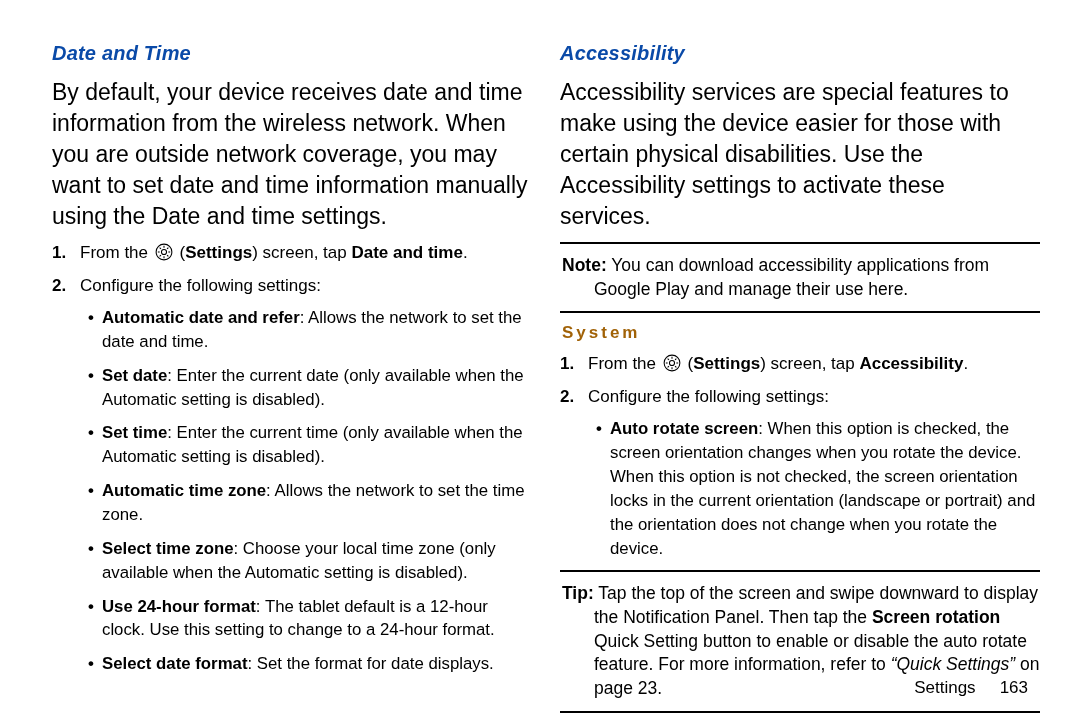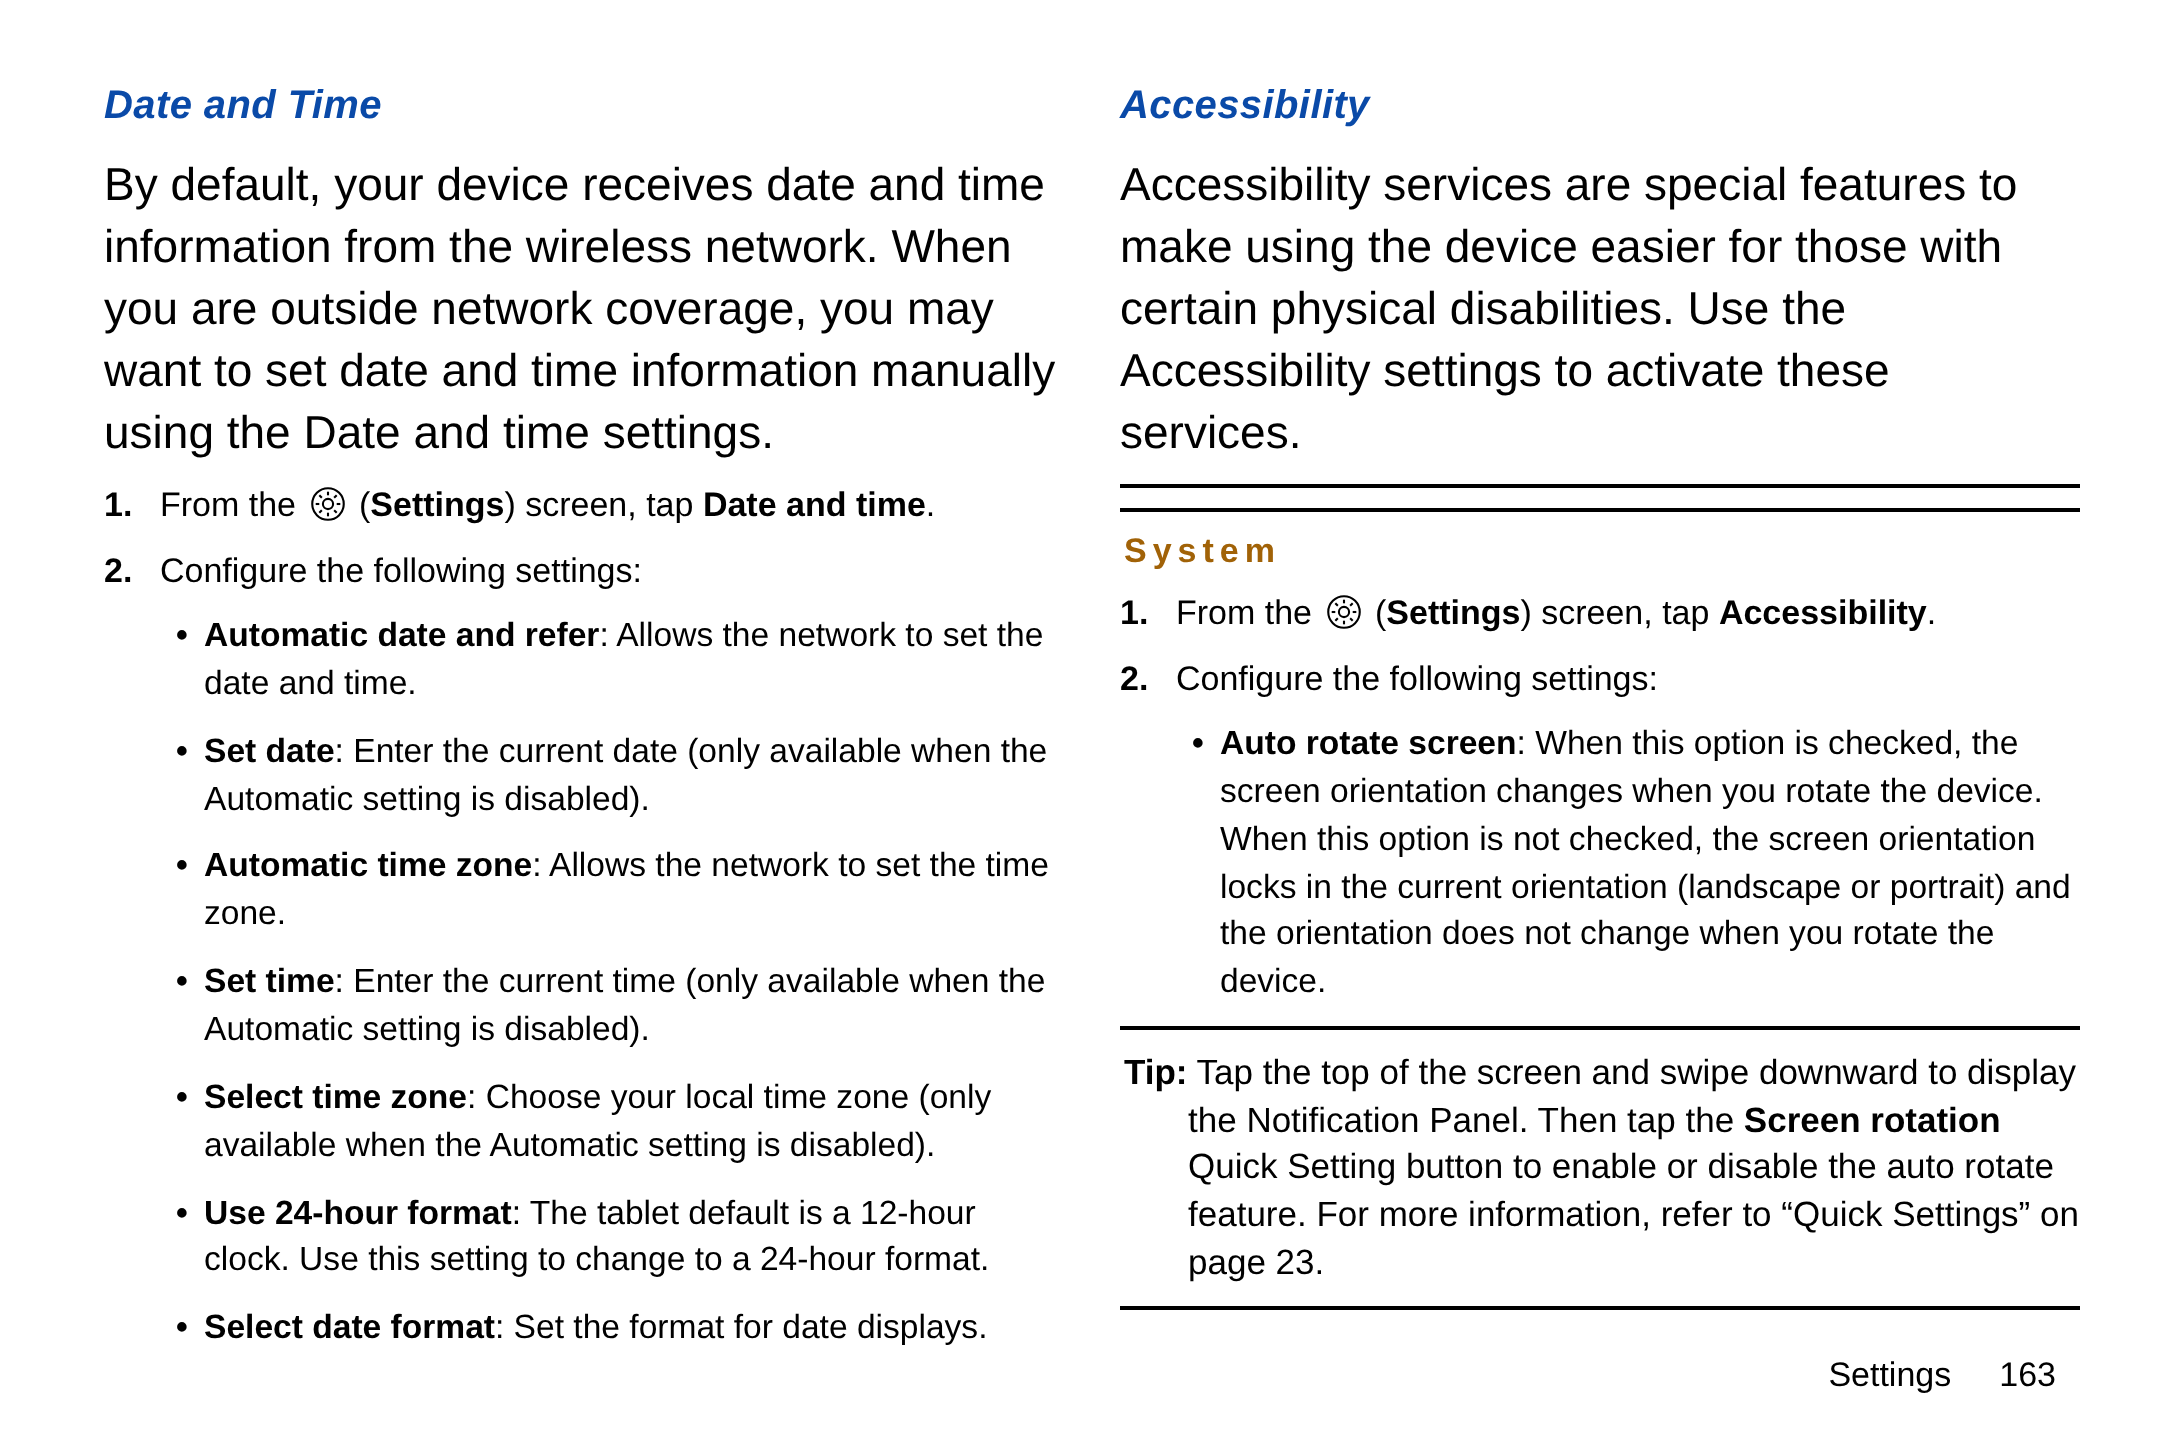--- a/index.html
+++ b/index.html
@@ -92,21 +92,21 @@
   .note-block .lead{font-weight:bold;}
   .note-inner{padding-left:32px;text-indent:-32px;}
   .tip-inner{padding-left:32px;text-indent:-32px;}
   .footer{
     position:absolute;
     right:52px;bottom:22px;
     font-size:17px;
     font-family:Arial,Helvetica,sans-serif;
   }
   .footer .lbl{margin-right:24px;}
-  .xref{text-align:center;}
+  .xref{font-style:italic;text-align:center;}
 </style>
 </head>
 <body>
 
 <div class="page">
 
   <div class="col left">
     <div class="sec-title">Date and Time</div>
     <p class="para">By default, your device receives date and time information from the wireless network. When you are outside network coverage, you may want to set date and time information manually using the Date and time settings.</p>
     <ol class="steps">
@@ -127,34 +127,39 @@
               </g>
             </svg></span>
         <span>(</span><span class="b">Settings</span><span>) screen, tap </span><span class="b">Date and time</span><span>.</span>
       </li>
       <li>
         <span class="num">2.</span>
         <span>Configure the following settings:</span>
         <ul class="bul">
           <li><span class="b">Automatic date and refer</span><span>: Allows the network to set the date and time.</span></li>
           <li><span class="b">Set date</span><span>: Enter the current date (only available when the Automatic setting is disabled).</span></li>
+          <li><span class="b">Set time</span><span>: Enter the current time (only available when the Automatic setting is disabled).</span></li>
           <li><span class="b">Automatic time zone</span><span>: Allows the network to set the time zone.</span></li>
-          <li><span class="b">Set time</span><span>: Enter the current time (only available when the Automatic setting is disabled).</span></li>
           <li><span class="b">Select time zone</span><span>: Choose your local time zone (only available when the Automatic setting is disabled).</span></li>
           <li><span class="b">Use 24-hour format</span><span>: The tablet default is a 12-hour clock. Use this setting to change to a 24-hour format.</span></li>
           <li><span class="b">Select date format</span><span>: Set the format for date displays.</span></li>
         </ul>
       </li>
     </ol>
   </div>
 
   <div class="col right">
     <div class="sec-title">Accessibility</div>
     <p class="para">Accessibility services are special features to make using the device easier for those with certain physical disabilities. Use the Accessibility settings to activate these services.</p>
     <hr class="rule">
+    <div class="note-block">
+      <div class="note-inner">
+        <span class="lead">Note:</span><span> You can download accessibility applications from Google Play and manage their use here.</span>
+      </div>
+    </div>
     <hr class="rule">
     <div class="sub-title">System</div>
     <ol class="steps">
       <li>
         <span class="num">1.</span>
         <span>From the </span><span class="gear"><svg viewBox="0 0 24 24">
               <circle cx="12" cy="12" r="10.5" fill="none" stroke="#000" stroke-width="1.4"></circle>
               <circle cx="12" cy="12" r="3.4" fill="none" stroke="#000" stroke-width="1.4"></circle>
               <g stroke="#000" stroke-width="1.4">
                 <line x1="12" y1="3.8" x2="12" y2="6.2"></line>

